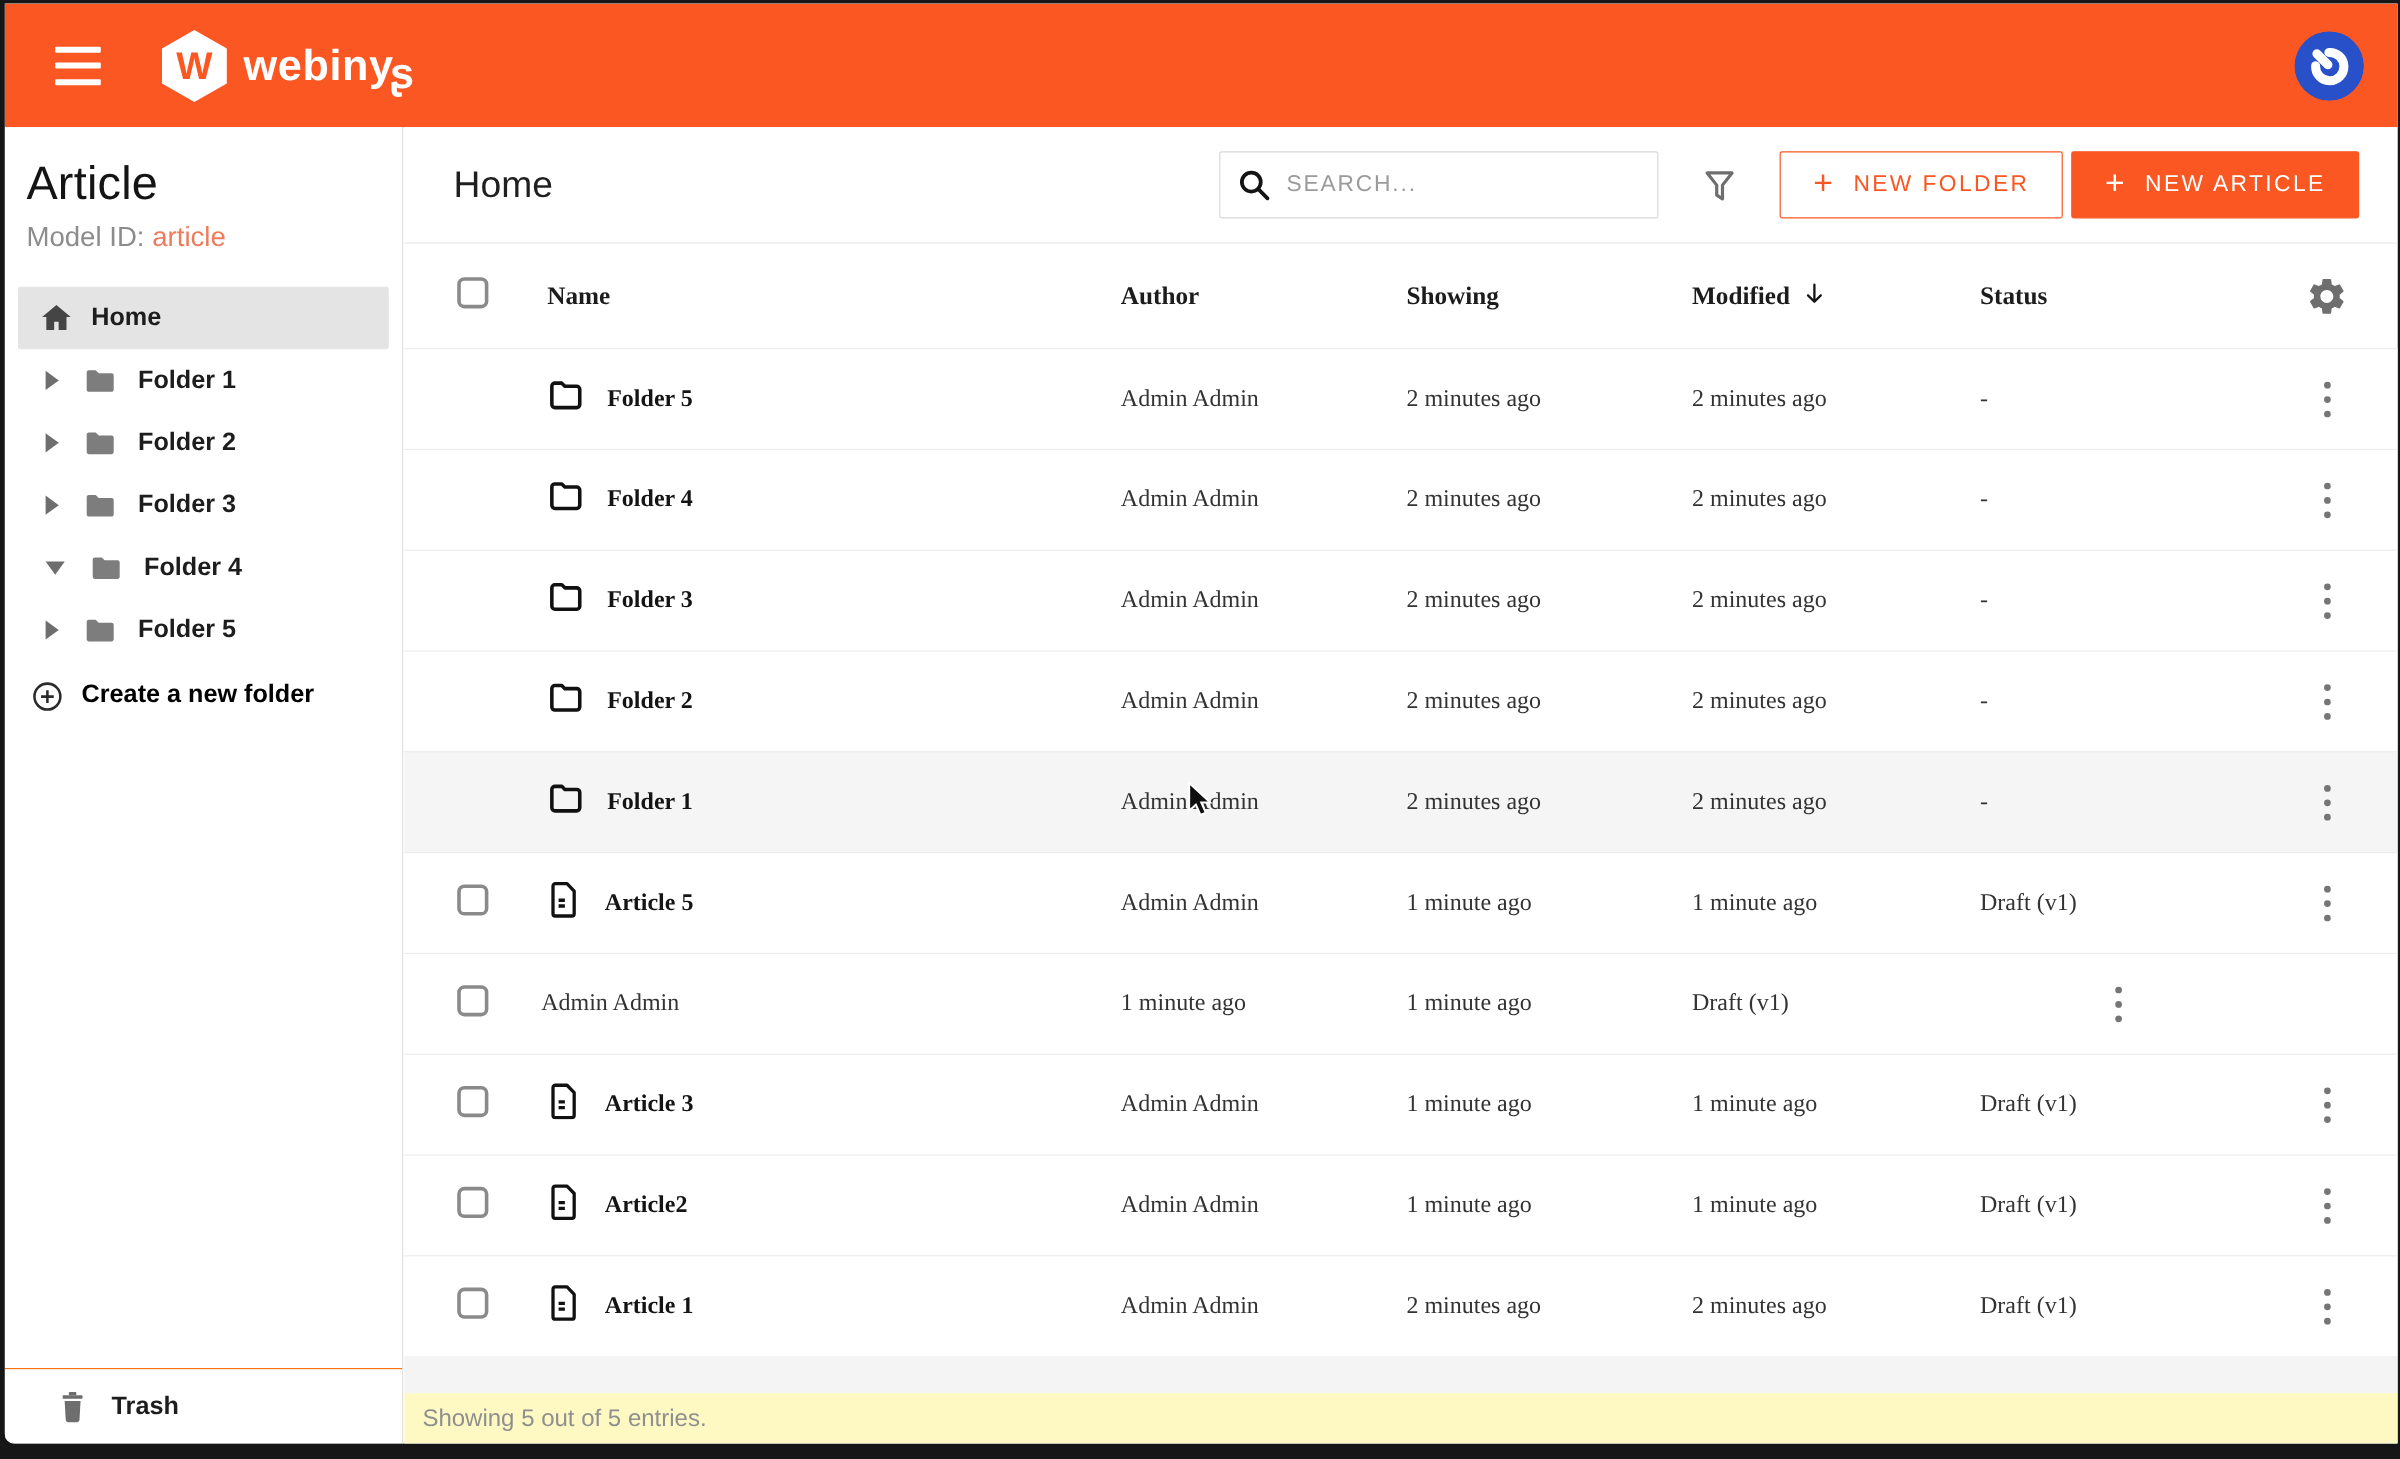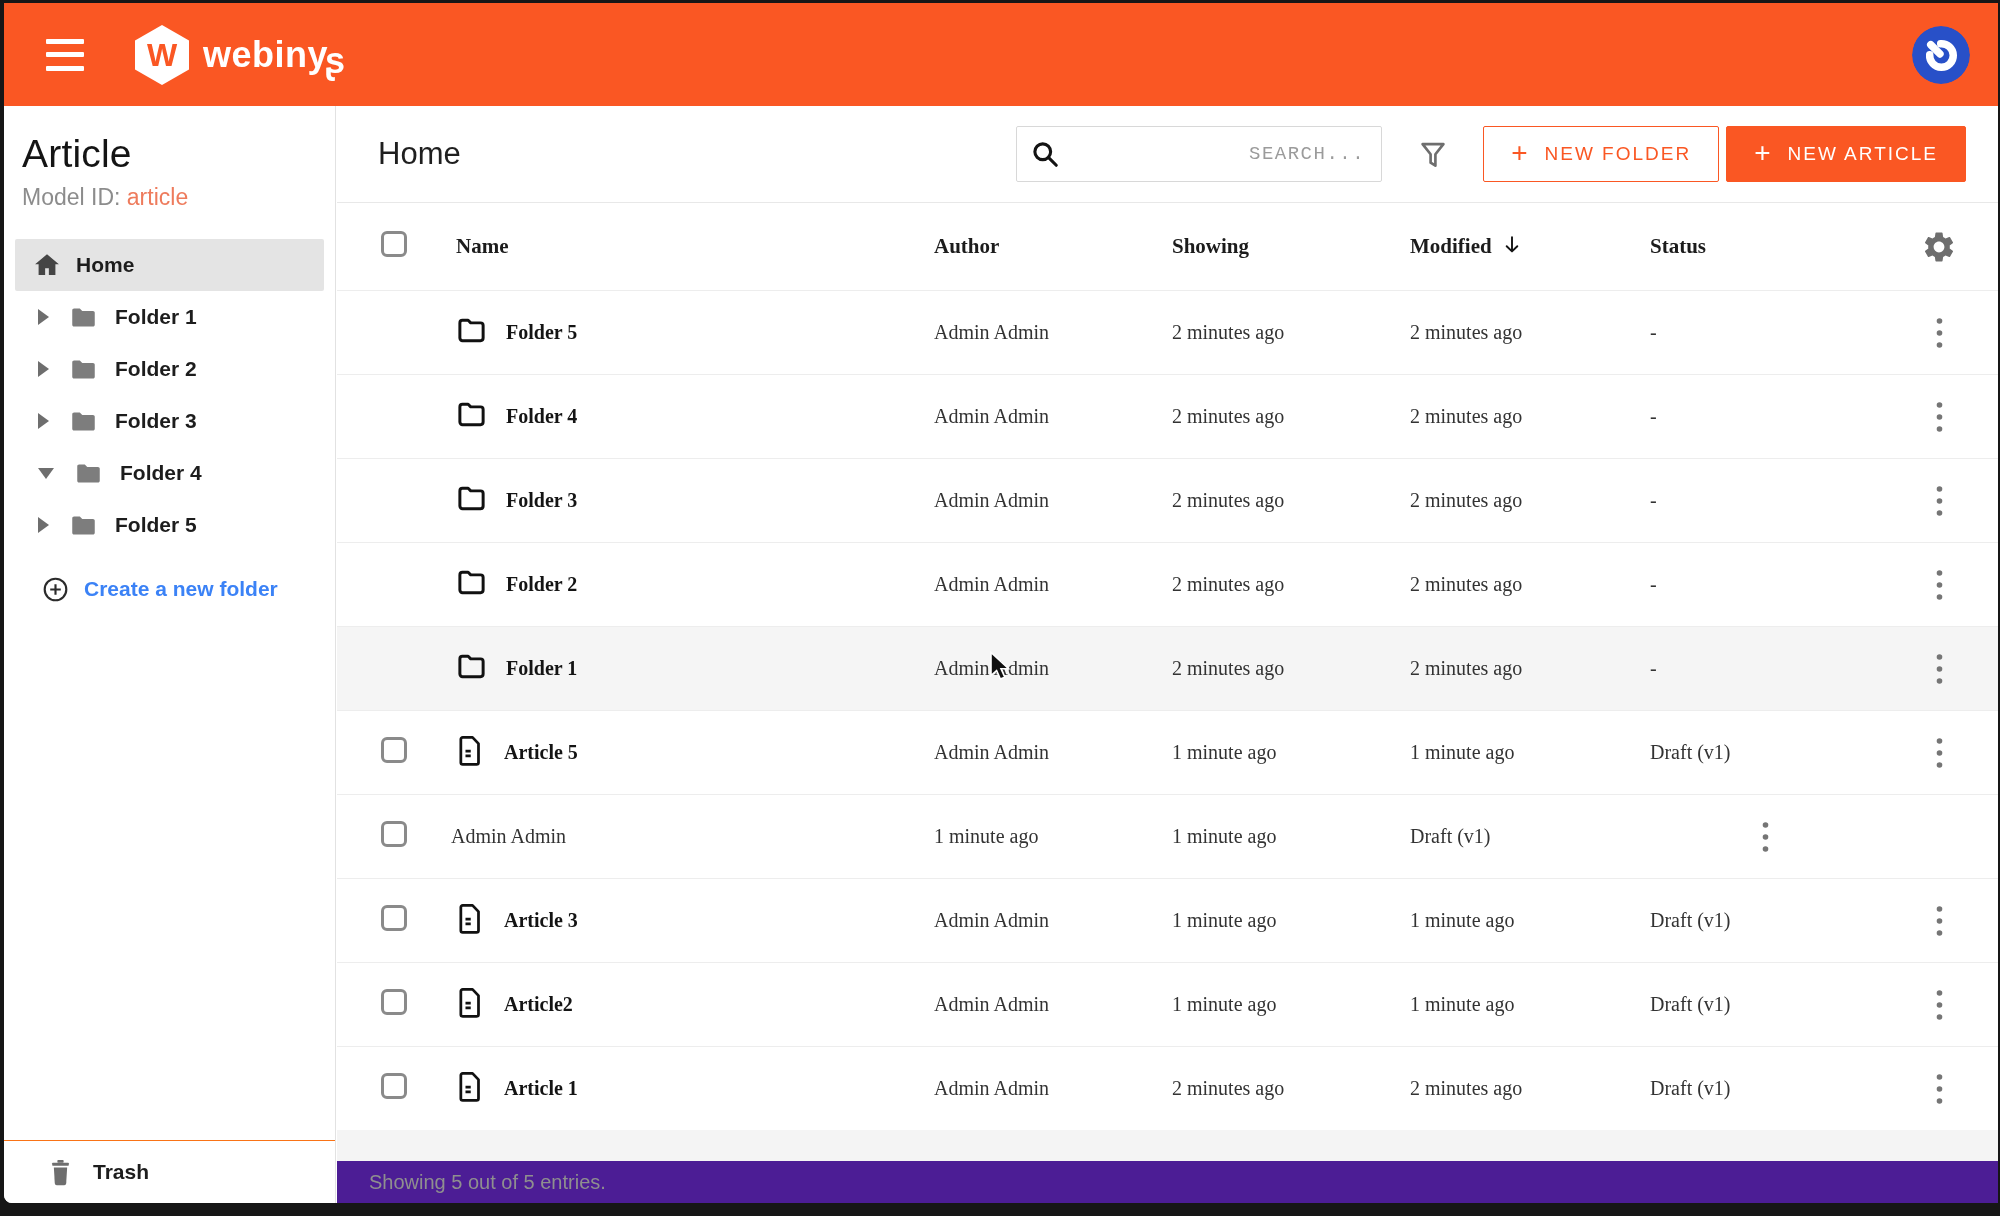--- a/index.html
+++ b/index.html
@@ -28,32 +28,32 @@
   .nav-home { margin:0 11px; padding-left:17px; border-radius:2px; }
   .nav-home.selected { background:#E4E4E4; }
   .nav-home .icon-wrap { width:30px; display:flex; justify-content:center; }
   .nav-home .label { margin-left:14px; }
   .tree-item { padding-left:34px; }
   .caret { width:0; height:0; margin-right:0; cursor:pointer; }
   .caret-right { border-top:8px solid transparent; border-bottom:8px solid transparent; border-left:11px solid #6E6E6E; }
   .caret-down { border-left:8px solid transparent; border-right:8px solid transparent; border-top:11px solid #6E6E6E; }
   .tree-item .f-icon { margin-left:21px; display:flex; }
   .tree-item .label { margin-left:18px; }
-  .create-folder { margin-top:16px; padding-left:38px; height:44px; display:flex; align-items:center; cursor:pointer; font-size:21px; font-weight:bold; color:#3b82f6; }
+  .create-folder { margin-top:16px; padding-left:22px; height:44px; display:flex; align-items:flex-start; cursor:pointer; font-size:21px; font-weight:bold; color:#000000; }
   .create-folder .label { margin-left:15px; }
   .sidebar-spacer { flex:1; }
   .trash-row { border-top:1px solid #f97316; height:63px; display:flex; align-items:center; padding-left:44px; cursor:pointer; font-size:21px; font-weight:bold; color:#1D1D1D; }
   .trash-row .label { margin-left:20px; }
 
   
   .main { position:absolute; left:333px; top:103px; right:0; bottom:0; background:#fff; display:flex; flex-direction:column; }
   .main-header { height:97px; display:flex; align-items:center; border-bottom:1px solid #E8E8E8; padding-left:41px; padding-right:32px; flex:none; }
   .page-title { font-size:31px; font-weight:400; color:#1F1F1F; }
   .search-box { margin-left:auto; width:366px; height:56px; border:1px solid #D8D8D8; border-radius:2px; background:#fff; display:flex; align-items:center; padding-left:13px; }
-  .search-box input { border:none; outline:none; width:280px; margin-left:25px; font-size:19px; letter-spacing:1.5px; color:#333; font-family:Liberation Mono, monospace; background:transparent;text-align:right; }
+  .search-box input { border:none; outline:none; width:280px; margin-left:12px; font-size:19px; letter-spacing:1.5px; color:#333; font-family:Liberation Sans, sans-serif; background:transparent; }
   .search-box input::placeholder { color:#9B9B9B; }
   .filter-btn { margin-left:35px; background:none; border:none; cursor:pointer; display:flex; }
   .btn { height:56px; border-radius:2px; font-size:19px; letter-spacing:2px; display:flex; align-items:center; padding:0 27px; cursor:pointer; font-family:inherit; white-space:nowrap; }
   .btn .plus { font-size:28px; font-weight:400; margin-right:15px; transform:translateY(-1px); }
   .btn-outline { margin-left:34px; background:#fff; border:1px solid #FA5723; color:#FA5723; }
   .btn-solid { margin-left:7px; background:#FA5723; border:1px solid #FA5723; color:#fff; }
 
   
   .tgrid { display:grid; grid-template-columns:70px 483px 238px 238px 240px 250px 1fr; padding-left:44px; align-items:center;font-family:Liberation Serif, serif; }
   .thead { height:87px; font-size:21px; font-weight:bold; color:#1C1C1C; flex:none; }
@@ -65,21 +65,21 @@
   .trow { height:84px; border-top:1px solid #EDEDED; font-size:20px; color:#333; cursor:pointer; background:#fff; }
   .trow.hover { background:#F5F5F5; }
   .c-name { display:flex; align-items:center; padding-left:5px; }
   .rname { font-weight:bold; color:#141414; margin-left:19px; }
   .trow.folder .checkbox { visibility:hidden; }
   .c-actions { display:flex; justify-content:center; padding-right:20px; }
   .kebab { display:flex; cursor:pointer; padding:4px; }
   .gear-btn { background:none; border:none; cursor:pointer; display:flex; }
 
   .table-gap { height:31px; background:#F4F4F4; flex:none; }
-  .main-footer { flex:1; background:#4c1d95; display:flex; align-items:center; padding-left:32px; font-size:20px; color:#8F8F8F; }
+  .main-footer { flex:1; background:#fef9c3; display:flex; align-items:center; padding-left:15px; font-size:20px; color:#8F8F8F; }
 
   
   .cursor { position:absolute; left:985px; top:648px; pointer-events:none; z-index:99; }
 </style>
 </head>
 <body>
 
 <div class="app">
 
   <header class="topbar">

